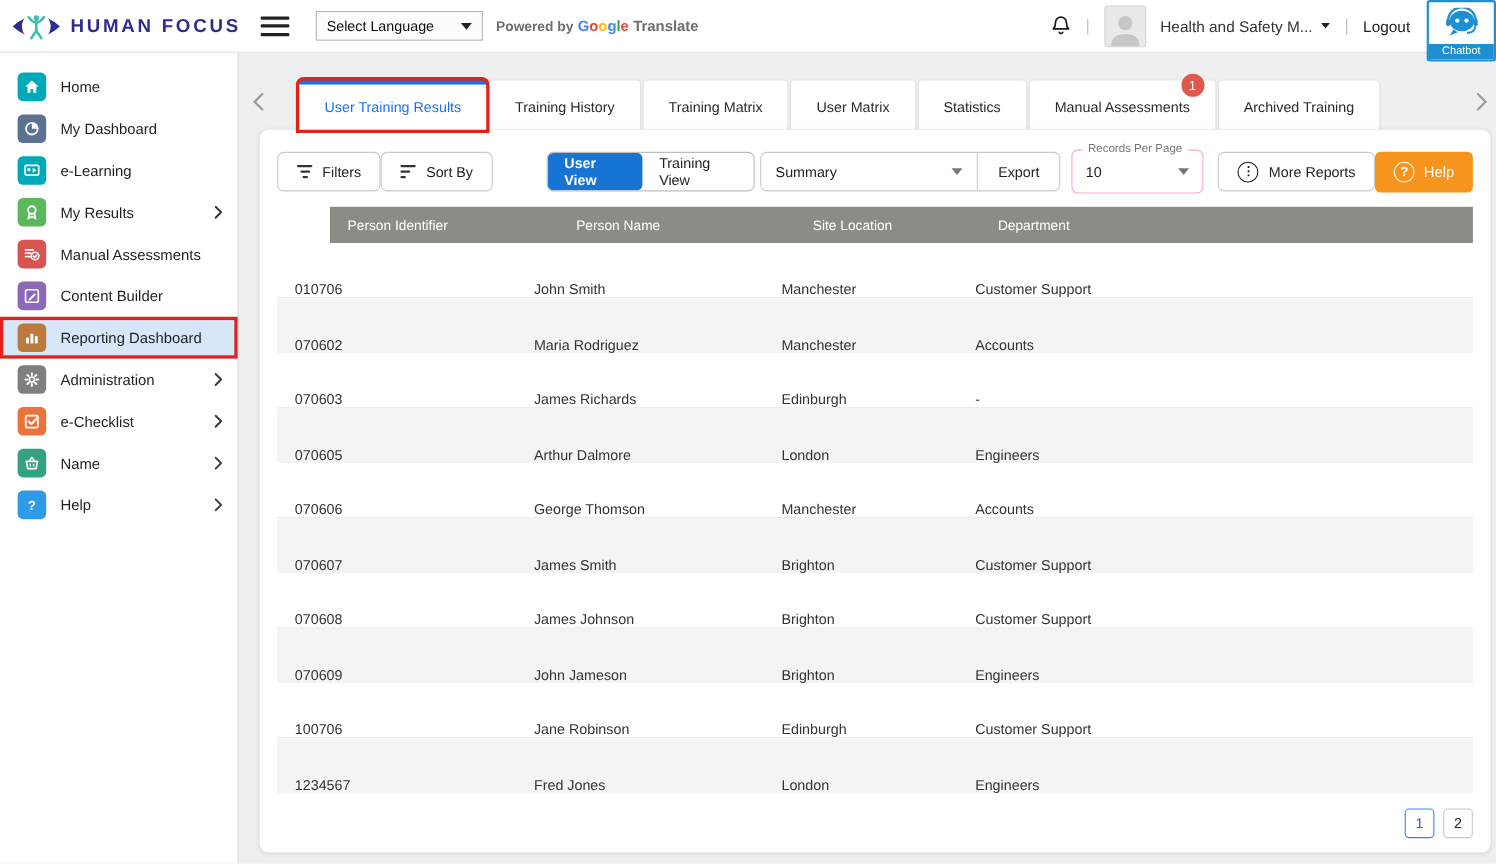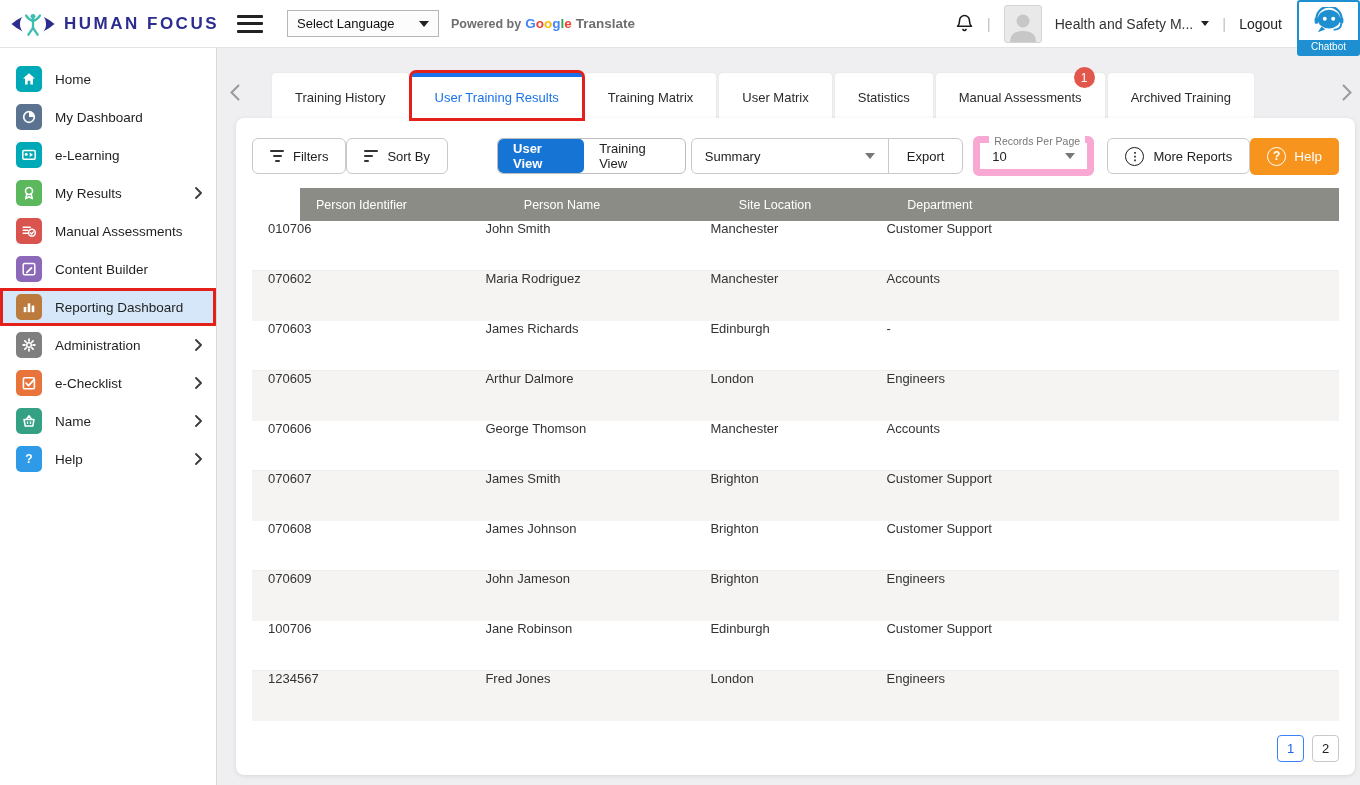--- a/index.html
+++ b/index.html
@@ -62,37 +62,37 @@
   .icon-lines i { display:block; height:2px; background:#333; border-radius:1px; }
   .icon-lines.center { align-items:center; } .icon-lines.left { align-items:flex-start; }
   .icon-lines i:nth-child(1){width:14px;} .icon-lines i:nth-child(2){width:9px;} .icon-lines i:nth-child(3){width:5px;}
   .seg { margin-left:49px; height:36px; display:flex; border:1px solid #bdbdbd; border-radius:6px; overflow:hidden; background:#fff; }
   .seg-opt { display:flex; align-items:center; padding:0 15px; font-size:13px; cursor:pointer; color:#222; }
   .seg-opt.active { background:#1674d4; color:#fff; font-weight:700; border-radius:5px; }
   .compound { margin-left:5px; height:36px; display:flex; border:1px solid #c9c9c9; border-radius:6px; background:#fff; overflow:hidden;justify-content:flex-end; }
   .summary-select { width:215px; display:flex; align-items:center; justify-content:space-between; padding:0 13px; font-size:13px; cursor:pointer; }
   .summary-select .caret-down { border-top-color:#777; }
   .export-btn { border-left:1px solid #c9c9c9; display:flex; align-items:center; padding:0 18px; font-size:13px; cursor:pointer; }
-  .records { margin-left:10px; position:relative; width:127px; height:40px; border:7px solid #f9a8d4; border-radius:6px;
+  .records { margin-left:10px; position:relative; width:127px; height:40px; border:1px solid #f9a8d4; border-radius:6px;
              display:flex; align-items:center; justify-content:space-between; padding:0 12px; font-size:13px; cursor:pointer; background:#fff; }
   .records-label { position:absolute; top:-8px; left:9px; background:#fff; padding:0 5px; font-size:10.5px; color:#777; white-space:nowrap; }
   .records .caret-down { border-top-color:#777; }
   .more-reports { margin-left:13px; }
   .dots-circle { width:19px; height:19px; border:1.7px solid #1a1a1a; border-radius:50%; display:flex; align-items:center;
                  justify-content:center; font-size:11px; font-weight:700; color:#1a1a1a; line-height:1; }
   .help-btn { margin-left:auto; height:37px; background:#f7941e; border:none; border-radius:5px; color:#fff; display:flex;
               align-items:center; gap:8px; padding:0 17px; font-size:13.5px; cursor:pointer; }
   .q-circle { width:19px; height:19px; border:1.7px solid #fff; border-radius:50%; display:flex; align-items:center;
               justify-content:center; font-size:12px; font-weight:700; color:#fff; line-height:1; }
 
   
   .table { margin:9px 16px 0; }
   .thead { display:flex; background:#8c8c87; height:33px; align-items:center;margin-left:48px; }
   .th { color:#fff; font-size:12.5px; padding-left:16px; cursor:pointer; }
-  .tr { display:flex; height:50px; align-items:flex-start; border-bottom:1px solid #ededed; background:#fff; }
+  .tr { display:flex; height:50px; align-items:flex-end; border-bottom:1px solid #ededed; background:#fff; }
   .tr.alt { background:#f5f4f2; border-bottom:none; }
   .td { font-size:13px; color:#333; padding-left:16px; overflow:hidden; white-space:nowrap; }
   .th:nth-child(1),.td:nth-child(1){width:20%;}
   .th:nth-child(2),.td:nth-child(2){width:20.7%;}
   .th:nth-child(3),.td:nth-child(3){width:16.2%;}
   .th:nth-child(4),.td:nth-child(4){width:43.1%;}
 
   
   .pagination { display:flex; justify-content:flex-end; gap:8px; margin:14px 16px 0; }
   .page { width:27px; height:27px; border-radius:4px; background:#fff; border:1px solid #c9c9c9; font-size:13px;
@@ -312,25 +312,25 @@
   </div>
 
 <div class="main">
   <div class="tabstrip">
     <span class="nav-chev left">
       <svg width="10" height="17" viewBox="0 0 10 17" fill="none" stroke="#9a9a9a" stroke-width="2" stroke-linecap="round">
           <path d="M8.5 1.5 L1.5 8.5 L8.5 15.5"></path>
         </svg>
     </span>
     <div class="tab-list">
-        <div class="tab">
-          <span>Training History</span>
-        </div>
         <div class="tab active">
           <span>User Training Results</span>
+        </div>
+        <div class="tab">
+          <span>Training History</span>
         </div>
         <div class="tab">
           <span>Training Matrix</span>
         </div>
         <div class="tab">
           <span>User Matrix</span>
         </div>
         <div class="tab">
           <span>Statistics</span>
         </div>

